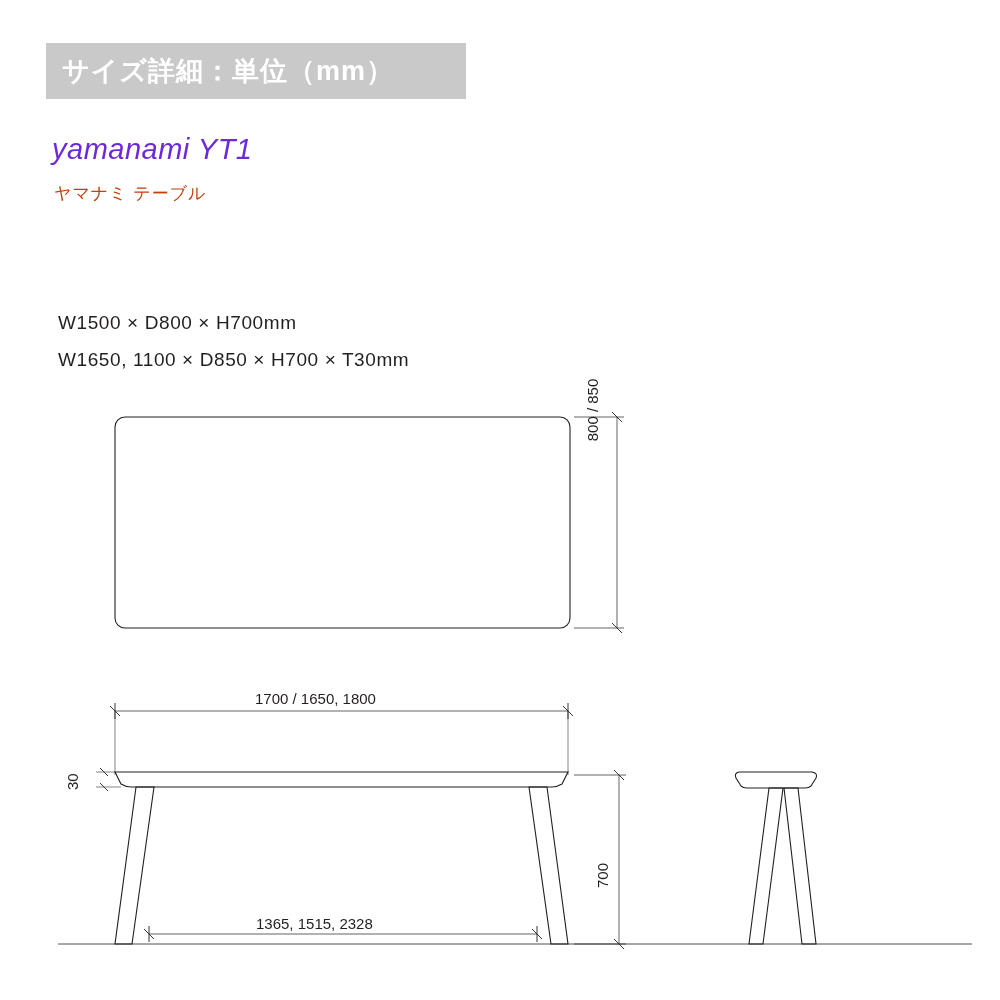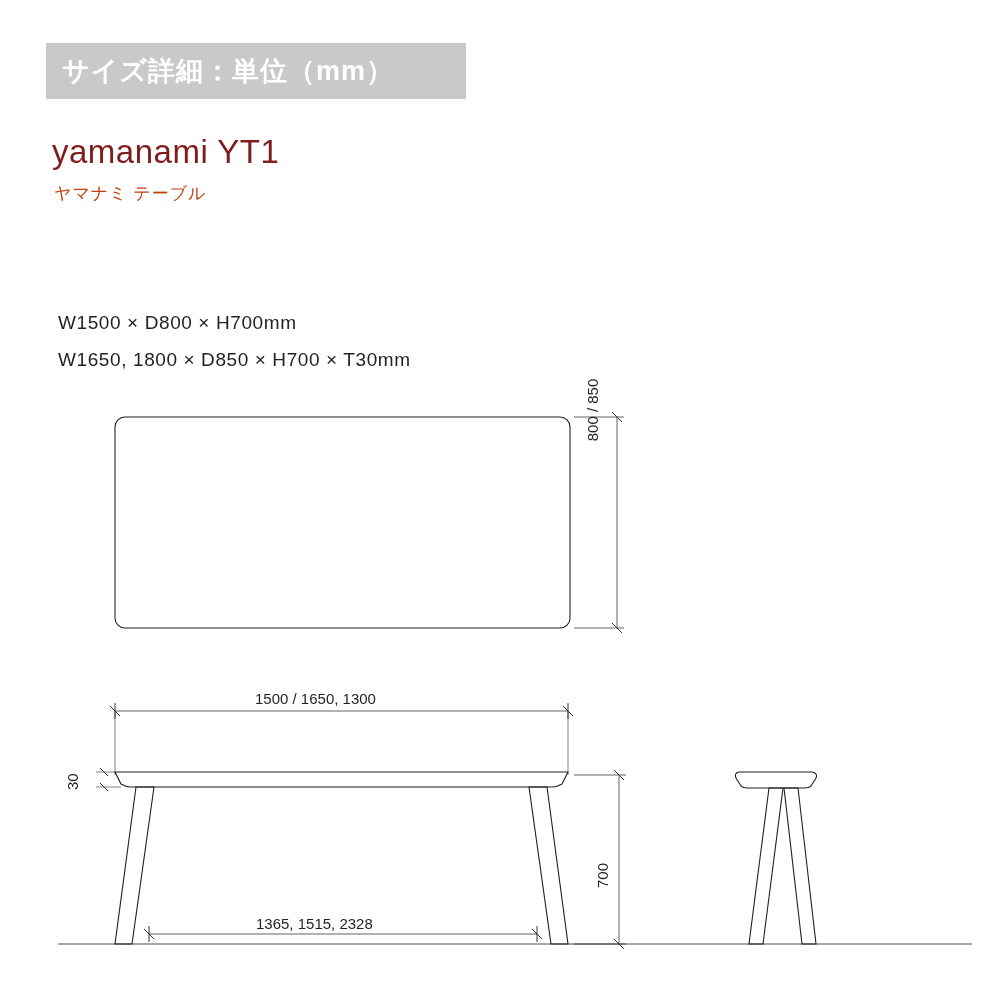--- a/index.html
+++ b/index.html
@@ -42,24 +42,25 @@
     font-weight: bold;
     letter-spacing: 1px;
     white-space: nowrap;
   }
 
   
   .product-title {
     position: absolute;
     left: 40px;
     top: 133px;
-    font-size: 33px;
+    font-size: 29px;
     font-weight: normal;
     letter-spacing: 0.5px;
-    color: #7f1d1d;
+    color: #6d28d9;
+    font-style: italic;
   }
   .product-subtitle {
     position: absolute;
     left: 42px;
     top: 182px;
     font-size: 17px;
     letter-spacing: 1px;
     color: #c2410c;
   }
 
@@ -105,21 +106,21 @@
 <div class="page">
 
   <div class="header-band">
     <div class="header-band-text">サイズ詳細：単位（mm）</div>
   </div>
 
   <div class="product-title">yamanami YT1</div>
   <div class="product-subtitle">ヤマナミ テーブル</div>
 
   <div class="spec-line-1">W1500 × D800 × H700mm</div>
-  <div class="spec-line-2">W1650, 1800 × D850 × H700 × T30mm</div>
+  <div class="spec-line-2">W1650, 1100 × D850 × H700 × T30mm</div>
 
   <svg class="drawing" viewBox="0 0 1000 1000">
     <g fill="none" stroke="#231f20" stroke-width="1.1" shape-rendering="geometricPrecision">
 
       <rect x="103" y="417" width="455" height="211" rx="10" ry="10"></rect>
 
       <line x1="562" y1="417" x2="612" y2="417" stroke-width="0.7"></line>
       <line x1="562" y1="628" x2="612" y2="628" stroke-width="0.7"></line>
 
       <line x1="605" y1="417" x2="605" y2="628" stroke-width="0.7"></line>
@@ -165,21 +166,21 @@
 
       <path d="M 757 788 L 771 788 L 751 944 L 737 944 Z"></path>
 
       <path d="M 772 788 L 786 788 L 804 944 L 790 944 Z"></path>
 
     </g>
   </svg>
 
   <div class="dim-label rot90" style="left:572px; top:470px; width:120px; text-align:center; transform-origin: 0 0;">800 / 850</div>
 
-  <div class="dim-label" style="left:243px; top:690px;">1500 / 1650, 1300</div>
+  <div class="dim-label" style="left:243px; top:690px;">1700 / 1650, 1800</div>
 
   <div class="dim-label rot90" style="left:52px; top:790px; transform-origin: 0 0;">30</div>
 
   <div class="dim-label rot90" style="left:582px; top:888px; transform-origin: 0 0;">700</div>
 
   <div class="dim-label" style="left:244px; top:915px;">1365, 1515, 2328</div>
 
 </div>
 
 </body></html>

